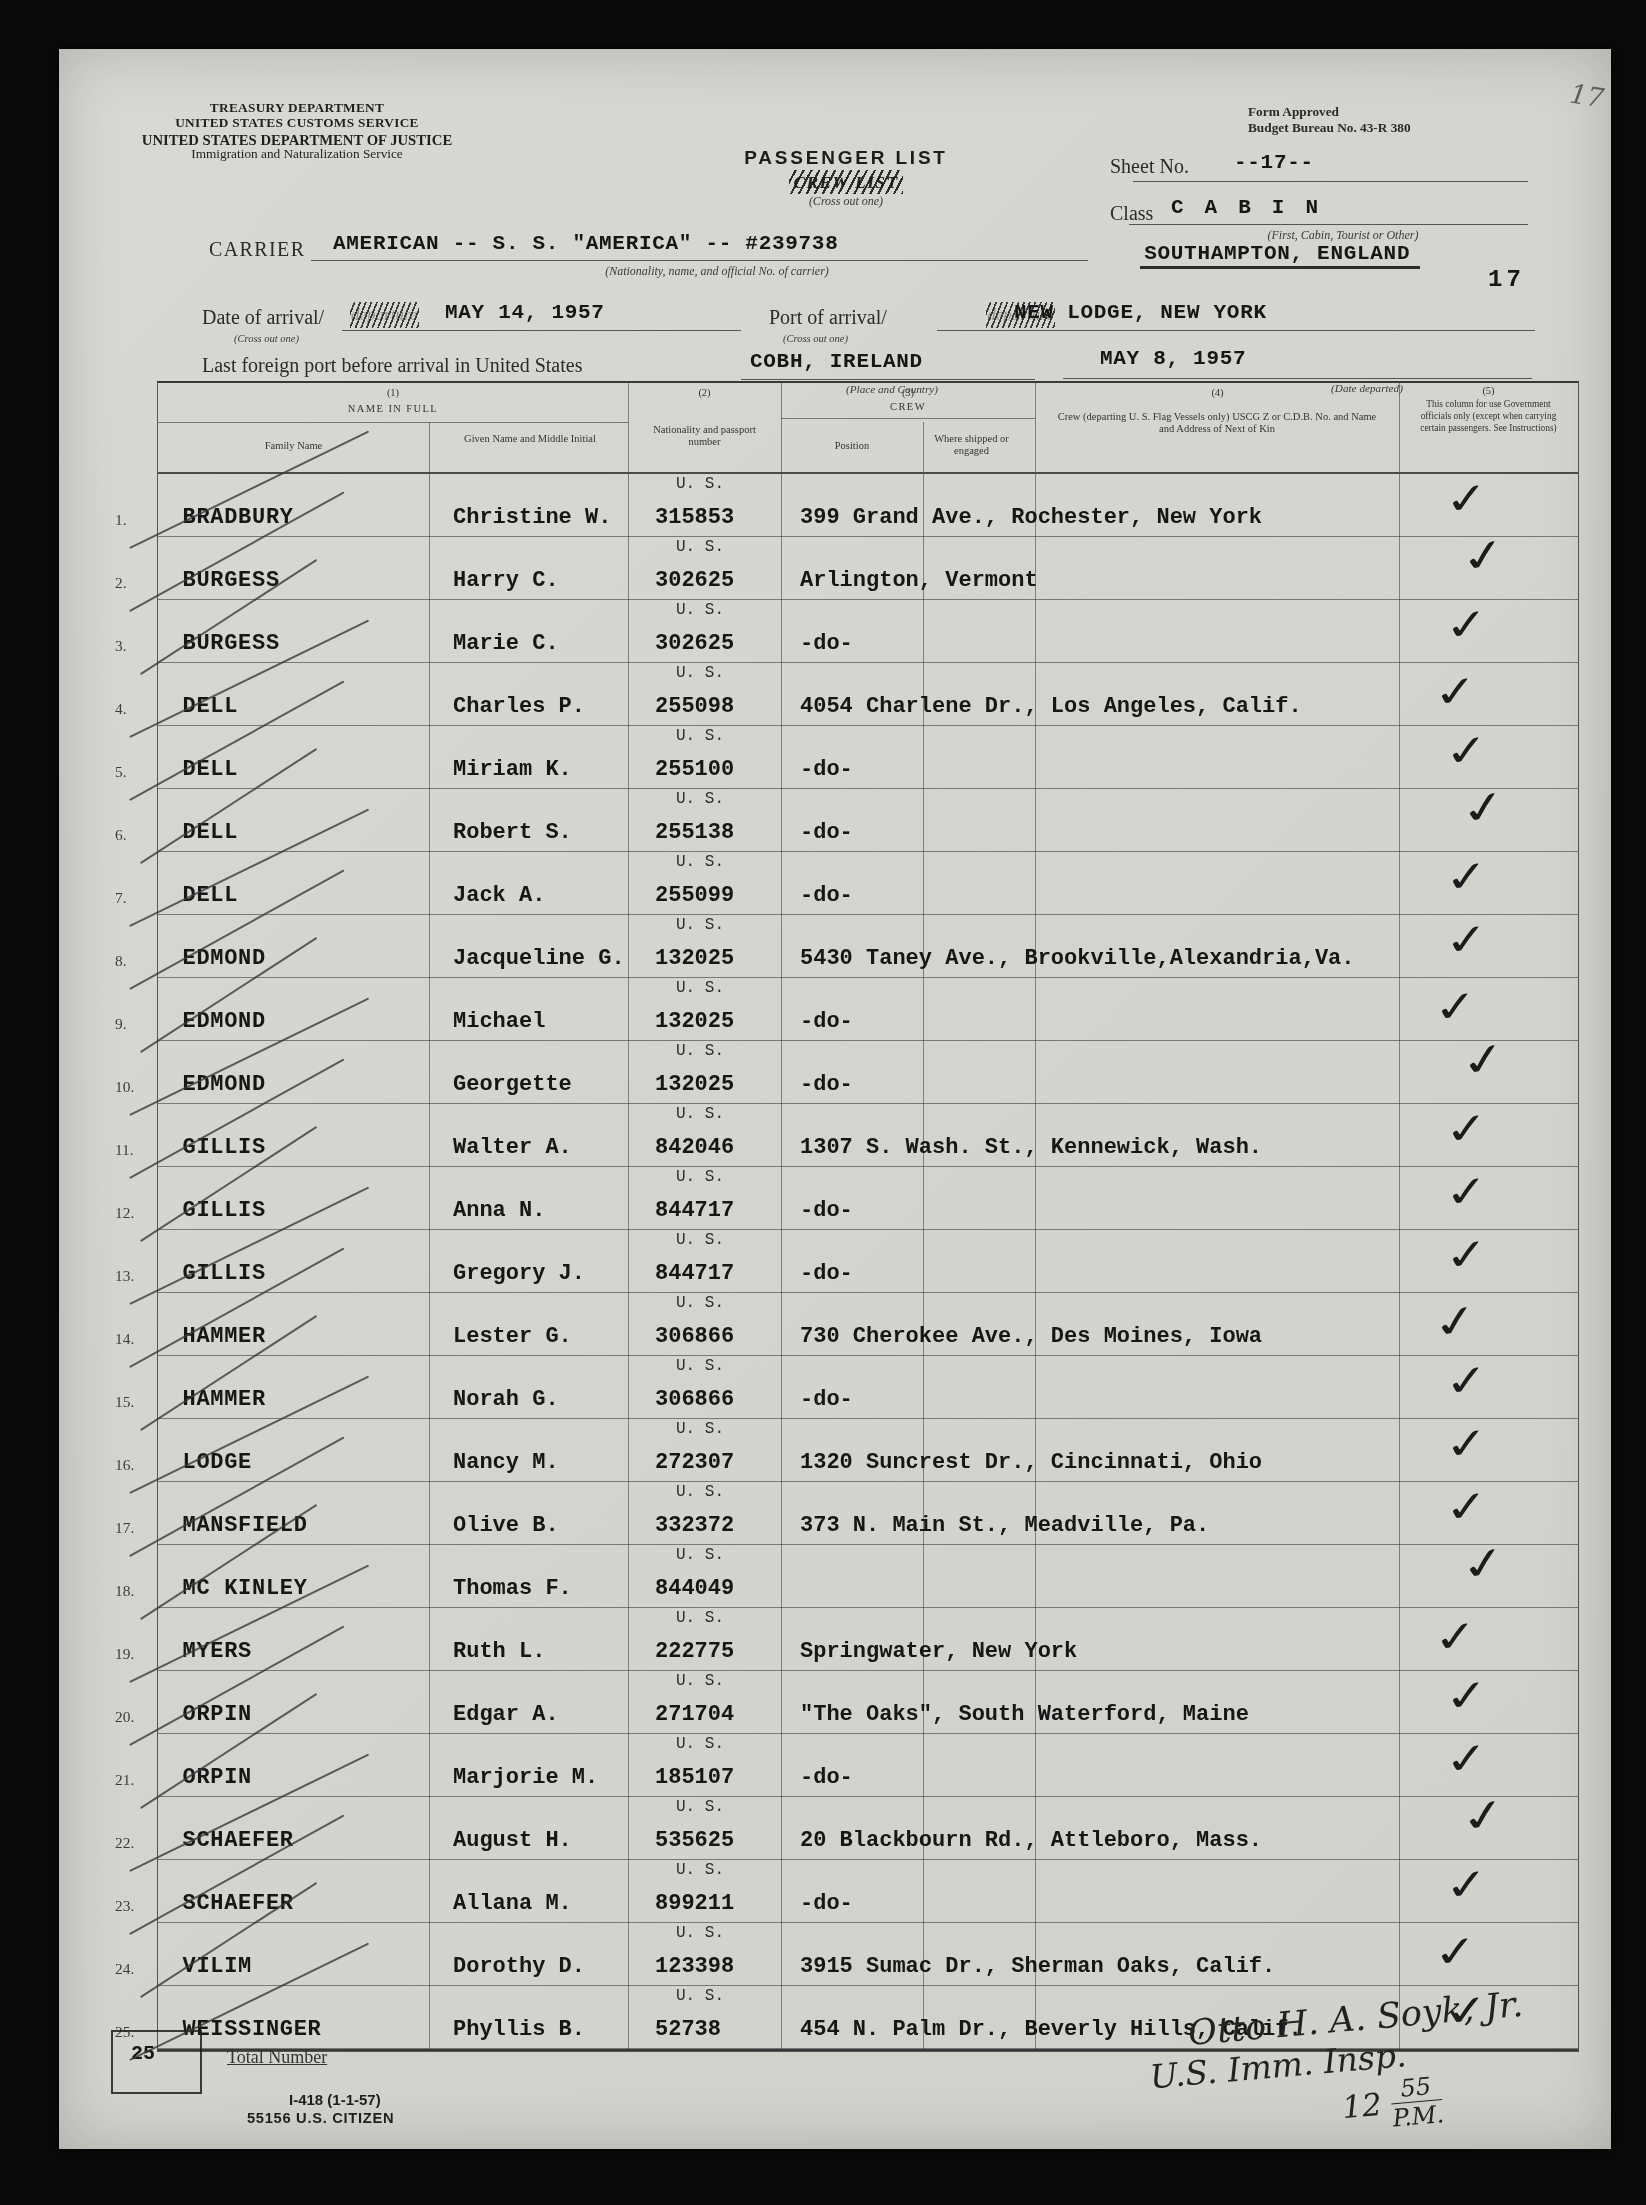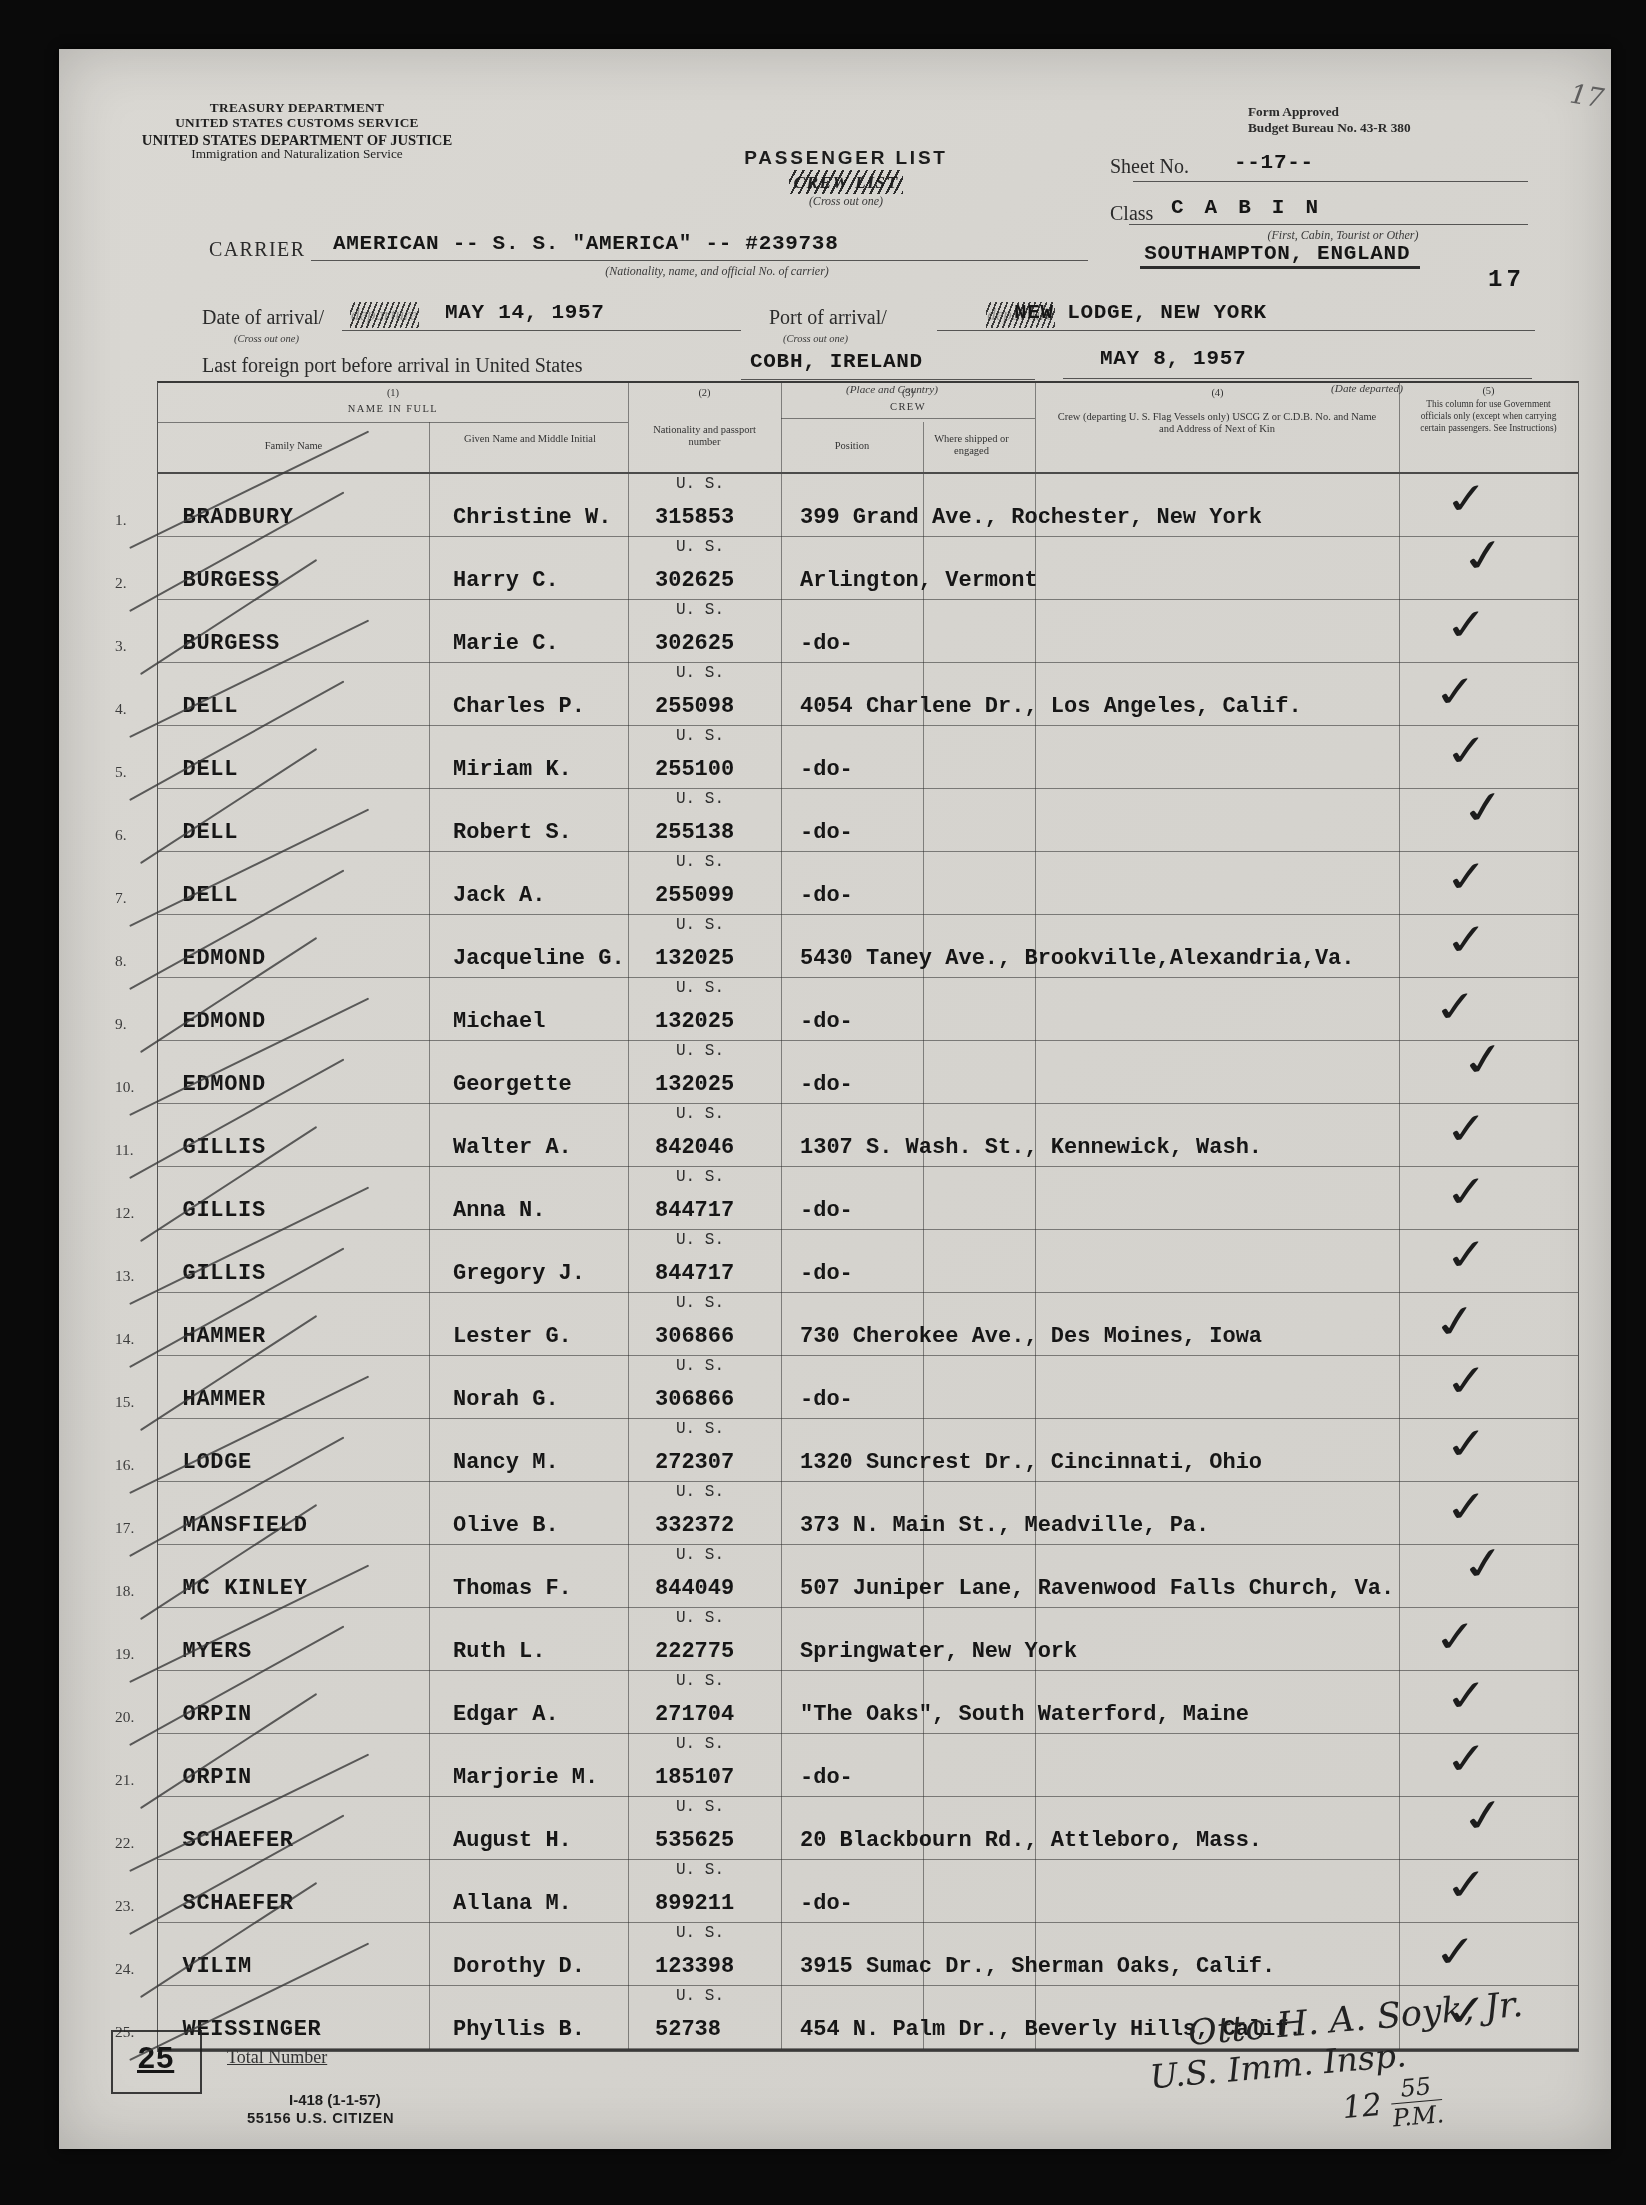--- a/index.html
+++ b/index.html
@@ -58,21 +58,21 @@
             font-size:42px;color:#1c1c1c;transform:rotate(-6deg) scaleX(1.25);transform-origin:center;}
   .row .stroke{position:absolute;left:-28px;bottom:-12.6px;width:245px;height:1.8px;
             background:#3a3a3a;opacity:.8;border-radius:2.1px;
             transform:rotate(-29deg);transform-origin:left bottom;z-index:2;}
   .row:nth-child(3n) .stroke{transform:rotate(-33deg);width:210px;left:-17.5px;}
   .row:nth-child(3n+1) .stroke{transform:rotate(-26deg);width:266px;}
   .row:nth-child(4n) .chk{left:1308px;top:-5.6px;transform:rotate(-12deg) scaleX(1.3);}
   .row:nth-child(5n) .chk{left:1280px;top:4.2px;}
   
   .total-box{left:52px;top:1981px;width:87px;height:60px;border:2.1px solid rgba(30,30,30,.85);}
-  .total-box .typed{font-size:31px;position:absolute;left:24px;top:9.8px;text-decoration:underline;}
+  .total-box .typed{font-size:20px;position:absolute;left:18px;top:9.8px;}
   .footnote{font-family:"Liberation Sans",sans-serif;font-weight:bold;color:#1e1e1e;}
   .sig{font-family:"DejaVu Serif",serif;font-style:italic;color:#222;}
   .sig-line{white-space:nowrap;}
   .fracline{display:inline-block;text-align:center;vertical-align:-12.6px;}
   .fracline .top{display:block;border-bottom:1.7px solid #222;padding:0 4.2px;font-size:24px;}
   .fracline .bot{display:block;font-size:24px;}
 </style>
 </head>
 <body>
 
@@ -357,21 +357,20 @@
       <span class="typed adr">373 N. Main St., Meadville, Pa.</span>
       <span class="chk">✓</span>
     </div>
         <div class="row">
       <span class="rnum">18.</span>
       <span class="stroke"></span>
       <span class="typed fam">MC KINLEY</span>
       <span class="typed giv">Thomas F.</span>
       <span class="typed usl">U. S.</span>
       <span class="typed ppt">844049</span>
-      <span class="typed adr">507 Juniper Lane, Ravenwood Falls Church, Va.</span>
       <span class="chk">✓</span>
     </div>
         <div class="row">
       <span class="rnum">19.</span>
       <span class="stroke"></span>
       <span class="typed fam">MYERS</span>
       <span class="typed giv">Ruth L.</span>
       <span class="typed usl">U. S.</span>
       <span class="typed ppt">222775</span>
       <span class="typed adr">Springwater, New York</span>

